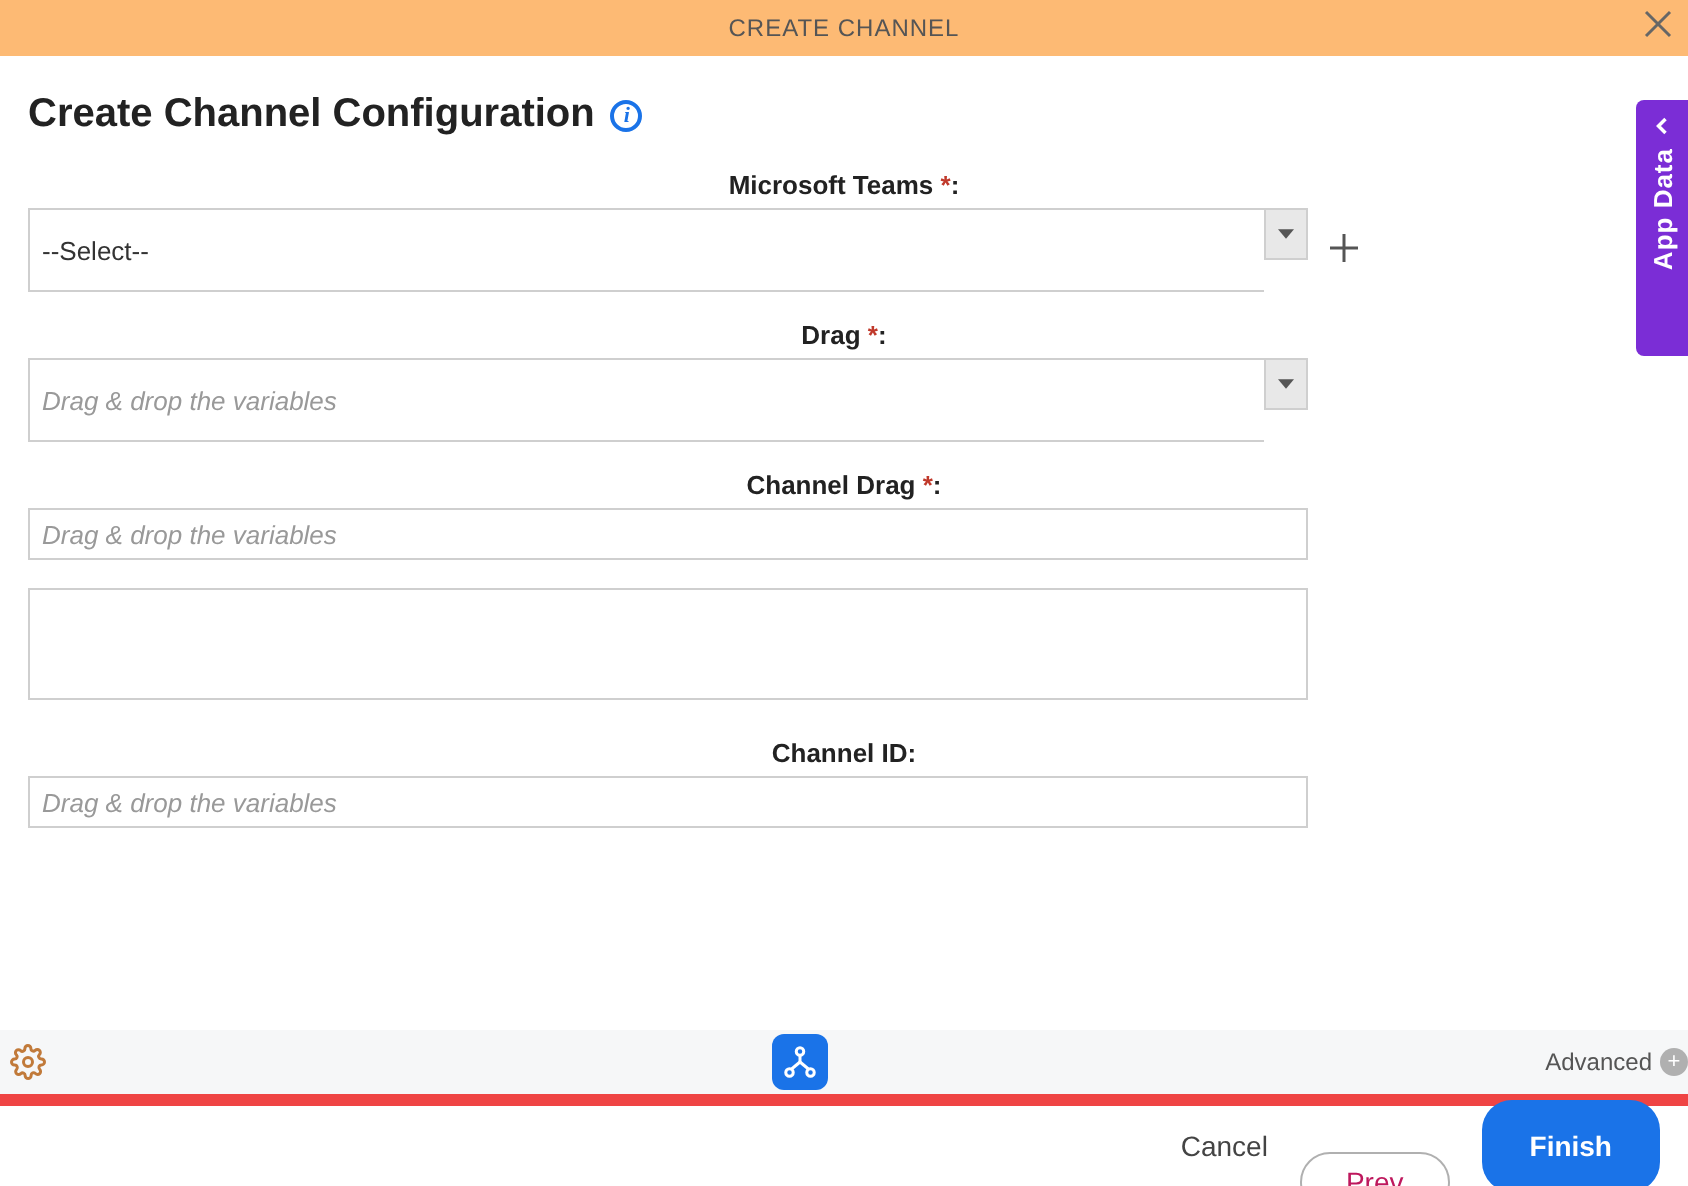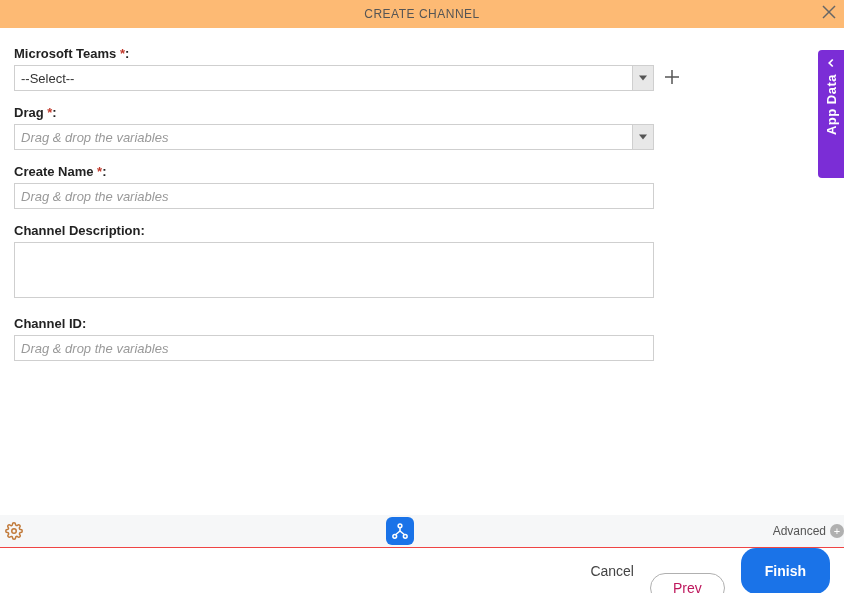--- a/index.html
+++ b/index.html
@@ -67,36 +67,37 @@
   }
   .form-group {
     margin-bottom: 14px;
   }
   .form-label {
     font-size: 13px;
     color: #222;
     font-weight: bold;
     display: block;
     margin-bottom: 4px;
+    text-align: center;
   }
   .req {
     color: #c0392b;
   }
   .field-row {
     display: flex;
     align-items: center;
     gap: 10px;
   }
   .select-wrap {
     display: flex;
     width: 640px;
   }
   .select-input {
     flex: 1;
-    height: 26px;
+    height: 42px;
     border: 1px solid #cfcfcf;
     border-right: none;
     padding: 0 6px;
     font-size: 13px;
     color: #333;
     display: flex;
     align-items: center;
     background: #fff;
     outline: none;
   }
@@ -204,21 +205,21 @@
     justify-content: center;
     font-size: 11px;
     line-height: 1;
   }
   .footer {
     position: absolute;
     left: 0;
     right: 0;
     bottom: 0;
     height: 46px;
-    border-top: 1px solid #ef4444;
+    border-top: 6px solid #ef4444;
     display: flex;
     align-items: center;
     justify-content: flex-end;
     gap: 16px;
     padding-right: 14px;
     background: #fff;
   }
   .btn-text {
     font-size: 14px;
     color: #444;
@@ -288,20 +289,24 @@
   <span>CREATE CHANNEL</span>
   <span class="close-btn">
     <svg width="14" height="14" viewBox="0 0 14 14">
         <line x1="1" y1="1" x2="13" y2="13" stroke="#666" stroke-width="1.5"></line>
         <line x1="13" y1="1" x2="1" y2="13" stroke="#666" stroke-width="1.5"></line>
       </svg>
   </span>
 </div>
 
 <div class="content">
+  <div class="page-title-row">
+    <span class="page-title">Create Channel Configuration</span>
+    <span class="info-icon">i</span>
+  </div>
 
   <div class="form-group">
     <label class="form-label"><span>Microsoft Teams </span><span class="req">*</span>:</label>
     <div class="field-row">
       <div class="select-wrap">
         <div class="select-input">--Select--</div>
         <div class="select-caret">
           <svg viewBox="0 0 10 10">
               <polygon points="0,2 10,2 5,8"></polygon>
             </svg>
@@ -322,26 +327,25 @@
       <div class="select-input placeholder">Drag &amp; drop the variables</div>
       <div class="select-caret">
         <svg viewBox="0 0 10 10">
             <polygon points="0,2 10,2 5,8"></polygon>
           </svg>
       </div>
     </div>
   </div>
 
   <div class="form-group">
-    <label class="form-label"><span>Create Name </span><span class="req">*</span>:</label>
+    <label class="form-label"><span>Channel Drag </span><span class="req">*</span>:</label>
     <input class="text-input" type="text" placeholder="Drag &amp; drop the variables" style="">
   </div>
 
   <div class="form-group">
-    <label class="form-label">Channel Description:</label>
     <textarea class="textarea" style=""></textarea>
   </div>
 
   <div class="form-group">
     <label class="form-label">Channel ID:</label>
     <input class="text-input" type="text" placeholder="Drag &amp; drop the variables" style="">
   </div>
 </div>
 
 <div class="bottom-toolbar">

